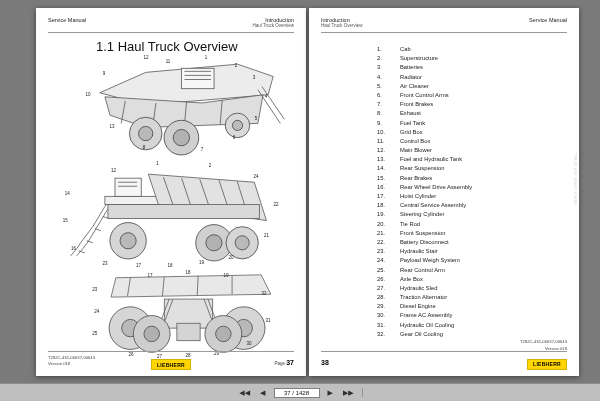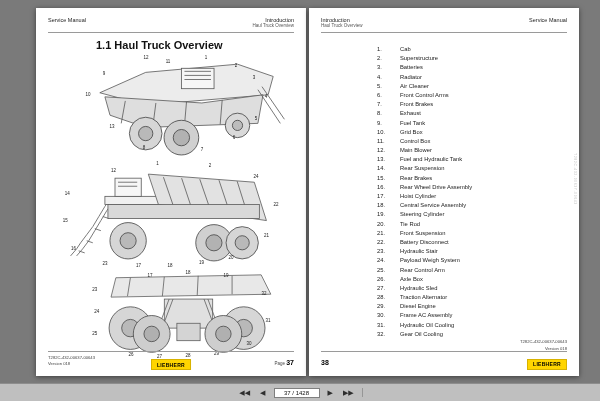--- a/index.html
+++ b/index.html
@@ -9,21 +9,21 @@
   .page{position:relative;width:270px;height:368px;background:#ffffff;box-shadow:0 1px 5px rgba(0,0,0,.5);}
   
   .hdr-left{position:absolute;top:9px;left:12px;font-size:5.5px;color:#222;}
   .hdr-right{position:absolute;top:9px;right:12px;text-align:right;}
   .hdr-right .t1{font-size:5.5px;color:#222;}
   .hdr-right .t2{font-size:4.5px;color:#555;}
   .hdr-left2{position:absolute;top:9px;left:12px;text-align:left;}
   .hdr-left2 .t1{font-size:5.5px;color:#222;}
   .hdr-left2 .t2{font-size:4.5px;color:#555;}
   .hdr-rule{position:absolute;top:24px;left:12px;right:12px;height:1px;background:#9a9a9a;}
-  .sec-title{position:absolute;top:31px;left:60px;font-size:11px;font-weight:bold;color:#111;}
+  .sec-title{position:absolute;top:31px;left:60px;font-size:13px;font-weight:normal;color:#111;}
   
   .illus{position:absolute;}
   .illus svg{width:100%;height:100%;display:block;}
   .callout{position:absolute;font-size:4.5px;color:#1a1a1a;transform:translate(-50%,-50%);line-height:1;}
   
   .ftr-rule{position:absolute;bottom:24px;left:12px;right:12px;height:1px;background:#9a9a9a;}
   .ftr-docid{position:absolute;bottom:10px;left:12px;font-size:4.2px;color:#444;line-height:1.3;}
   .ftr-page{position:absolute;bottom:10px;right:12px;font-size:4.5px;color:#444;}
   .ftr-page b{font-size:7px;color:#000;}
   .logo{background:#ffd500;color:#000;font-weight:bold;font-size:5px;letter-spacing:.3px;padding:1.5px 5px;display:inline-block;border:0.5px solid #d8b200;}

